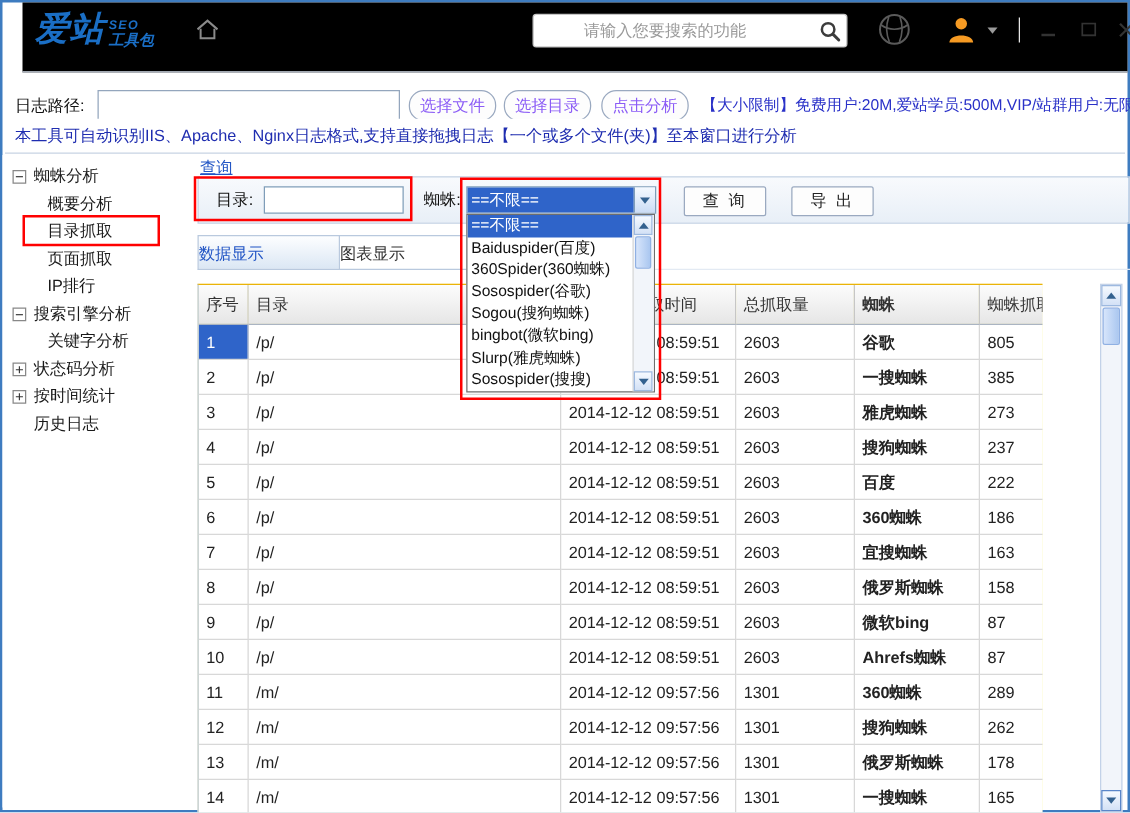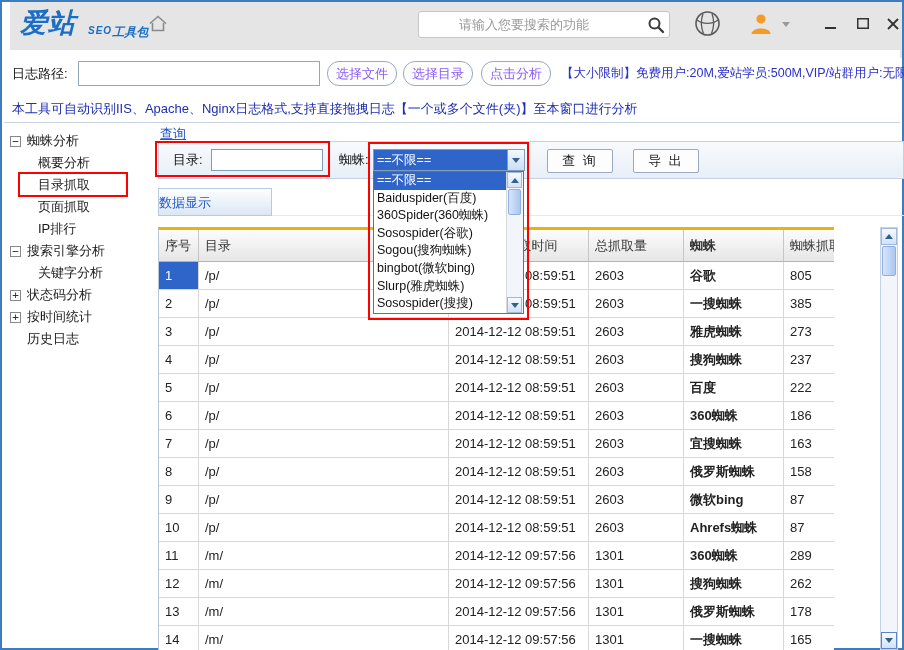--- a/index.html
+++ b/index.html
@@ -1,40 +1,40 @@
 <!DOCTYPE html>
 <html><head>
 <meta charset="utf-8">
 <style>
   *{box-sizing:border-box;margin:0;padding:0;}
   html,body{width:904px;height:650px;}
   body{font-family:"Liberation Sans","DejaVu Sans",sans-serif;background:#fff;position:relative;overflow:hidden;}
   .window{position:absolute;inset:0;border:2px solid #3e7cc0;background:#fff;}
 
   
-  .titlebar{position:absolute;top:0;left:8px;right:0;height:56px;background:#e5e5e5;border-bottom:1px solid #d9e2ee;}
+  .titlebar{position:absolute;top:0;left:16px;right:0;height:56px;background:#000000;border-bottom:1px solid #d9e2ee;}
   .logo{position:absolute;left:10px;top:6px;display:flex;align-items:flex-end;color:#1a6ec5;font-style:italic;font-weight:bold;cursor:default;}
   .logo-main{font-size:27px;line-height:30px;letter-spacing:1px;}
-  .logo-stack{display:inline-flex;flex-direction:row;margin-left:12px;line-height:1;}
+  .logo-stack{display:inline-flex;flex-direction:column;margin-left:3px;line-height:1;}
   .logo-badge{font-size:10px;letter-spacing:1px;}
   .logo-sub{font-size:12px;}
   .home-btn{position:absolute;left:138px;top:12px;width:22px;height:20px;cursor:pointer;}
   .searchbox{position:absolute;left:408px;top:9px;width:252px;height:27px;border:1px solid #c6c6c6;border-radius:3px;display:flex;align-items:center;background:#fff;padding-left:32px;}
   .searchbox input{flex:1;border:0;outline:none;padding:0 8px;font-size:13px;color:#333;background:transparent;}
   .searchbox input::placeholder{color:#9a9a9a;}
   .search-ico{width:30px;display:flex;justify-content:center;align-items:center;cursor:pointer;}
   .globe{position:absolute;left:684px;top:8px;cursor:pointer;}
   .user{position:absolute;left:738px;top:10px;cursor:pointer;}
   .caret{position:absolute;left:772px;top:20px;width:0;height:0;border-left:4px solid transparent;border-right:4px solid transparent;border-top:5px solid #9a9a9a;cursor:pointer;}
   .tb-divider{position:absolute;left:797px;top:12px;width:1px;height:20px;background:#e6e6e6;}
   .wc{position:absolute;top:13px;width:22px;height:18px;display:flex;align-items:center;justify-content:center;cursor:pointer;}
   .wc.min{left:810px;} .wc.max{left:842px;} .wc.close{left:872px;}
 
   
-  .toolbar{position:absolute;top:48px;left:2px;right:2px;height:47px;border-bottom:1px solid #c8d4e4;background:#fff;}
+  .toolbar{position:absolute;top:59px;left:2px;right:2px;height:47px;border-bottom:1px solid #c8d4e4;background:#fff;}
   .toolbar .lbl{position:absolute;left:8px;top:0;line-height:47px;font-size:13px;color:#111;}
   .log-input{position:absolute;left:74px;top:11px;width:242px;height:25px;border:1px solid #94a6bd;font-size:13px;padding:0 4px;outline:none;}
   .tbtn{position:absolute;top:11px;height:25px;width:70px;background:#fdfdfd;border:1px solid #9aa9c0;font-size:13px;color:#8b5cf6;border-radius:12px;cursor:pointer;}
   .b1{left:323px;} .b2{left:399px;} .b3{left:477px;}
   .notice{position:absolute;left:557px;top:0;line-height:47px;font-size:12.5px;color:#2a31c8;white-space:nowrap;}
   .hintrow{position:absolute;top:93px;left:2px;right:2px;height:28px;line-height:28px;padding-left:8px;font-size:13px;color:#1f2db0;border-bottom:1px solid #c8d4e4;background:#fff;white-space:nowrap;}
 
   
   .sidebar{position:absolute;left:0;top:122px;width:152px;bottom:2px;padding:6px 0 0 8px;background:#fff;}
   .tree-item{height:22px;display:flex;align-items:center;font-size:13px;color:#1a1a1a;cursor:pointer;white-space:nowrap;}
@@ -54,21 +54,21 @@
   .qbtn{position:absolute;top:7px;width:66px;height:24px;background:#fdfdfd;border:1px solid #9aa9c0;font-size:13px;color:#222;border-radius:2px;letter-spacing:2px;cursor:pointer;}
   .qbtn.query{left:388px;} .qbtn.export{left:474px;}
 
   
   .tabstrip{position:absolute;left:156px;top:186px;width:746px;height:28px;display:flex;border-bottom:1px solid #e3eaf3;}
   .tab{width:114px;height:28px;line-height:27px;text-align:left;font-size:13px;border:1px solid #b9c9de;cursor:pointer;background:#fff;color:#333;}
   .tab.active{background:linear-gradient(#fdfeff,#dbe7f4);color:#2356c5;}
   .tab + .tab{border-left:0;}
 
   
-  .table-wrap{position:absolute;left:156px;top:225px;width:676px;height:423px;overflow:hidden;border-top:3px solid #eab308;border-left:1px solid #b9c6d9;background:#fef9c3;}
+  .table-wrap{position:absolute;left:156px;top:225px;width:676px;height:423px;overflow:hidden;border-top:1px solid #eab308;border-left:1px solid #b9c6d9;background:#fef9c3;}
   .thead{display:flex;height:32px;}
   .tcell{flex:none;border-right:1px solid #d8d8d8;border-bottom:1px solid #d8d8d8;font-size:13px;color:#222;padding-left:6px;overflow:hidden;white-space:nowrap;}
   .th{background:linear-gradient(#fcfcfc,#e6e6e6);border-right:1px solid #c6c6c6;border-bottom:1px solid #aab4c2;line-height:31px;height:32px;color:#333;}
   .th.c2{text-align:center;padding-left:0;}
   .trow{display:flex;height:28px;background:#fff;cursor:default;}
   .trow .tcell{line-height:27px;height:28px;}
   .c0{width:40px;} .c1{width:250px;} .c2{width:140px;} .c3{width:95px;} .c4{width:100px;font-weight:bold;} .c5{width:96px;}
   .tcell.sel{background:#2f64c9;color:#fff;}
 
   
@@ -216,20 +216,21 @@
       <span class="combo-btn">
           <i class="tri-down"></i>
         </span>
     </div>
     <button class="qbtn query">查 询</button>
     <button class="qbtn export">导 出</button>
   </div>
 
   <div class="tabstrip">
       <div class="tab active">数据显示</div>
+      <div class="tab">图表显示</div>
     </div>
 
   <div class="table-wrap">
     <div class="thead">
         <div class="tcell th c0">序号</div>
         <div class="tcell th c1">目录</div>
         <div class="tcell th c2">最后抓取时间</div>
         <div class="tcell th c3">总抓取量</div>
         <div class="tcell th c4">蜘蛛</div>
         <div class="tcell th c5">蜘蛛抓取量</div>

